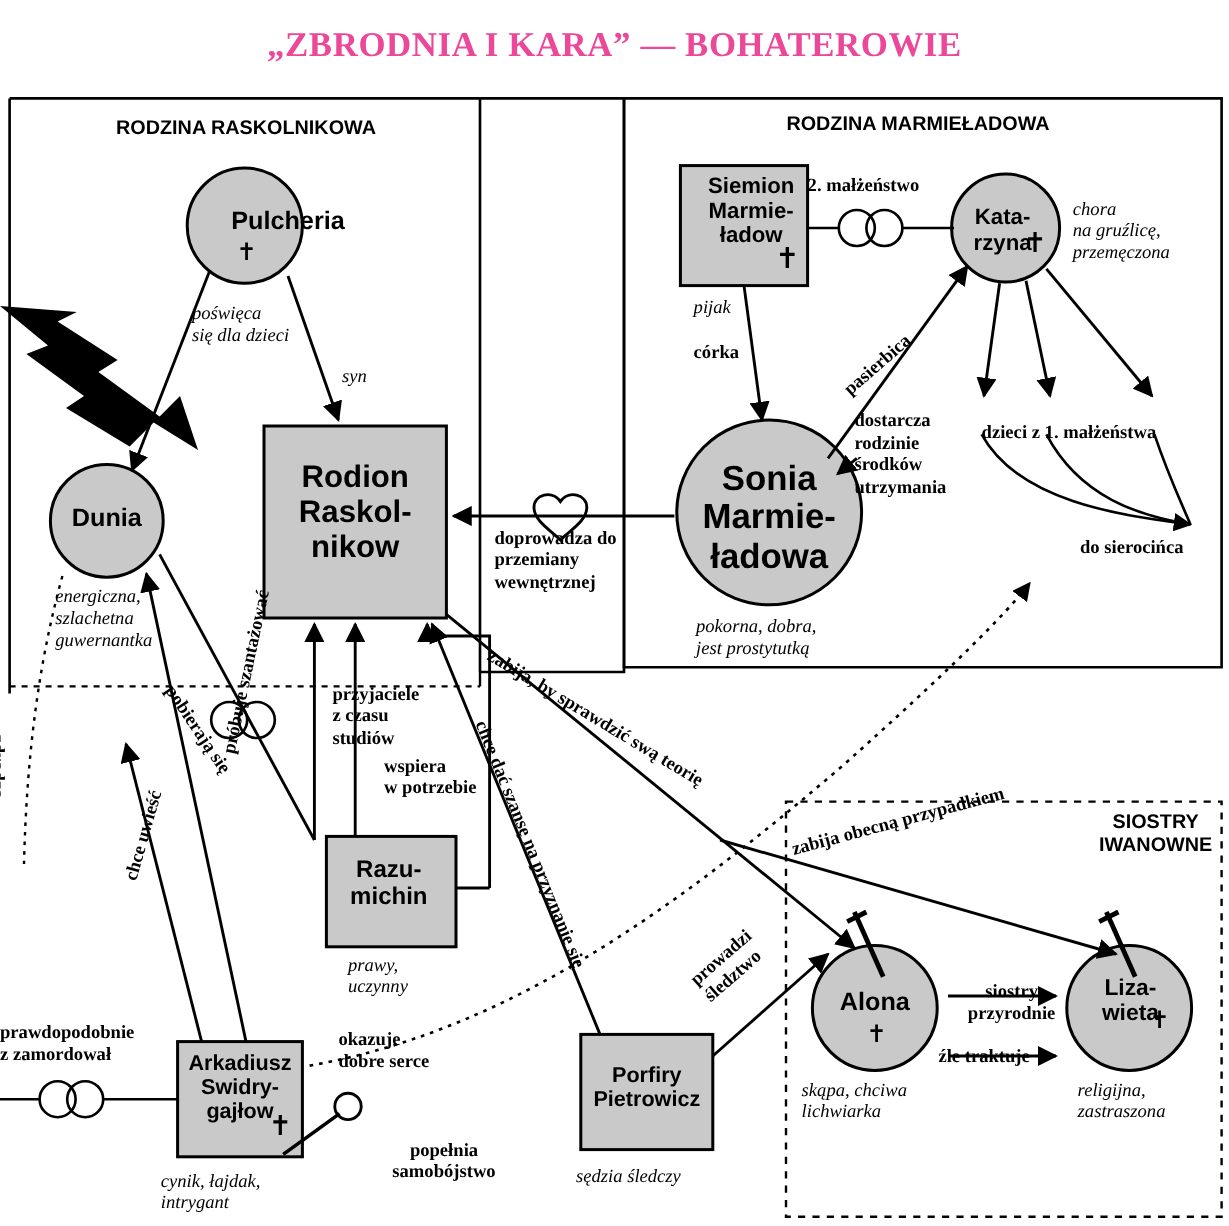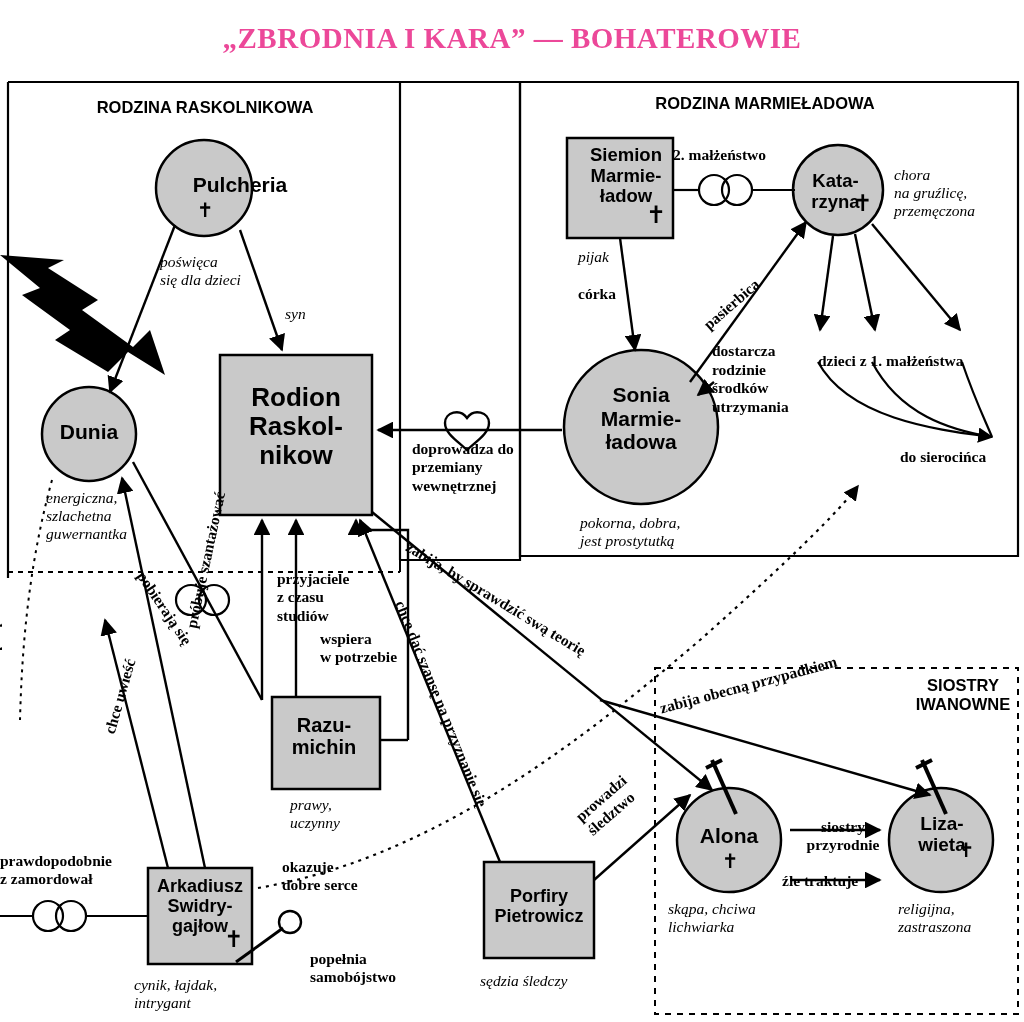--- a/index.html
+++ b/index.html
@@ -250,21 +250,21 @@
 
   <div class="node-label" style="left:568px; top:145px; width:116px; font-size:18.5px; white-space:pre-line; line-height:1.12;">Siemion
 Marmie-
 ładow</div>
   <span class="cross" style="left:646px; top:203px; font-size:24px;">✝</span>
 
   <div class="node-label" style="left:793px; top:171px; width:85px; font-size:18.5px; white-space:pre-line; line-height:1.12;">Kata-
 rzyna</div>
   <span class="cross" style="left:853px; top:192px; font-size:23px;">✝</span>
 
-  <div class="node-label" style="left:577px; top:383px; width:128px; font-size:21px; white-space:pre-line; line-height:1.12;">Sonia
+  <div class="node-label" style="left:577px; top:383px; width:128px; font-size:29px; white-space:pre-line; line-height:1.12;">Sonia
 Marmie-
 ładowa</div>
 
   <div class="node-label" style="left:146px; top:876px; width:108px; font-size:18px; white-space:pre-line; line-height:1.12;">Arkadiusz
 Swidry-
 gajłow</div>
   <span class="cross" style="left:224px; top:928px; font-size:23px;">✝</span>
 
   <div class="node-label" style="left:484px; top:886px; width:110px; font-size:18px; white-space:pre-line; line-height:1.12;">Porfiry
 Pietrowicz</div>
@@ -324,21 +324,21 @@
 studiów</div>
   <div class="ann b" style="left:320px; top:630px; width:110px; white-space:pre-line; line-height:1.18;">wspiera
 w potrzebie</div>
   <div class="ann b rot" style="left:148px; top:568px; transform:rotate(56deg);">pobierają się</div>
   <div class="ann b rot" style="left:200px; top:612px; transform:rotate(-78deg); transform-origin:left bottom;">próbuje szantażować</div>
   <div class="ann b rot" style="left:118px; top:718px; transform:rotate(-74deg); transform-origin:left bottom;">chce uwieść</div>
   <div class="ann b rot" style="left:412px; top:538px; transform:rotate(31deg);">zabija, by sprawdzić swą teorię</div>
   <div class="ann b rot" style="left:408px; top:598px; transform:rotate(68deg);">chce dać szansę na przyznanie się</div>
   <div class="ann b" style="left:282px; top:858px; width:120px; white-space:pre-line; line-height:1.18;">okazuje
 dobre serce</div>
-  <div class="ann b" style="left:310px; top:950px; width:120px; white-space:pre-line; line-height:1.18;">popełnia
+  <div class="ann b" style="left:310px; top:950px; width:120px; white-space:pre-line; line-height:1.18;text-align:center;">popełnia
 samobójstwo</div>
   <div class="ann b" style="left:0px; top:852px; width:160px; white-space:pre-line; line-height:1.18;">prawdopodobnie
 z zamordował</div>
   <div class="ann b rot" style="left:6px; top:612px; transform:rotate(90deg); width:140px; white-space:pre-line;">zdradza
 ns z mężem</div>
   <div class="ann b rot" style="left:572px; top:812px; transform:rotate(-41deg); width:86px; white-space:pre-line; line-height:1.18;">prowadzi
 śledztwo</div>
   <div class="ann b rot" style="left:658px; top:700px; transform:rotate(-15deg);">zabija obecną przypadkiem</div>
   <div class="ann b" style="left:798px; top:818px; width:90px; white-space:pre-line; line-height:1.18; text-align:center;">siostry
 przyrodnie</div>

